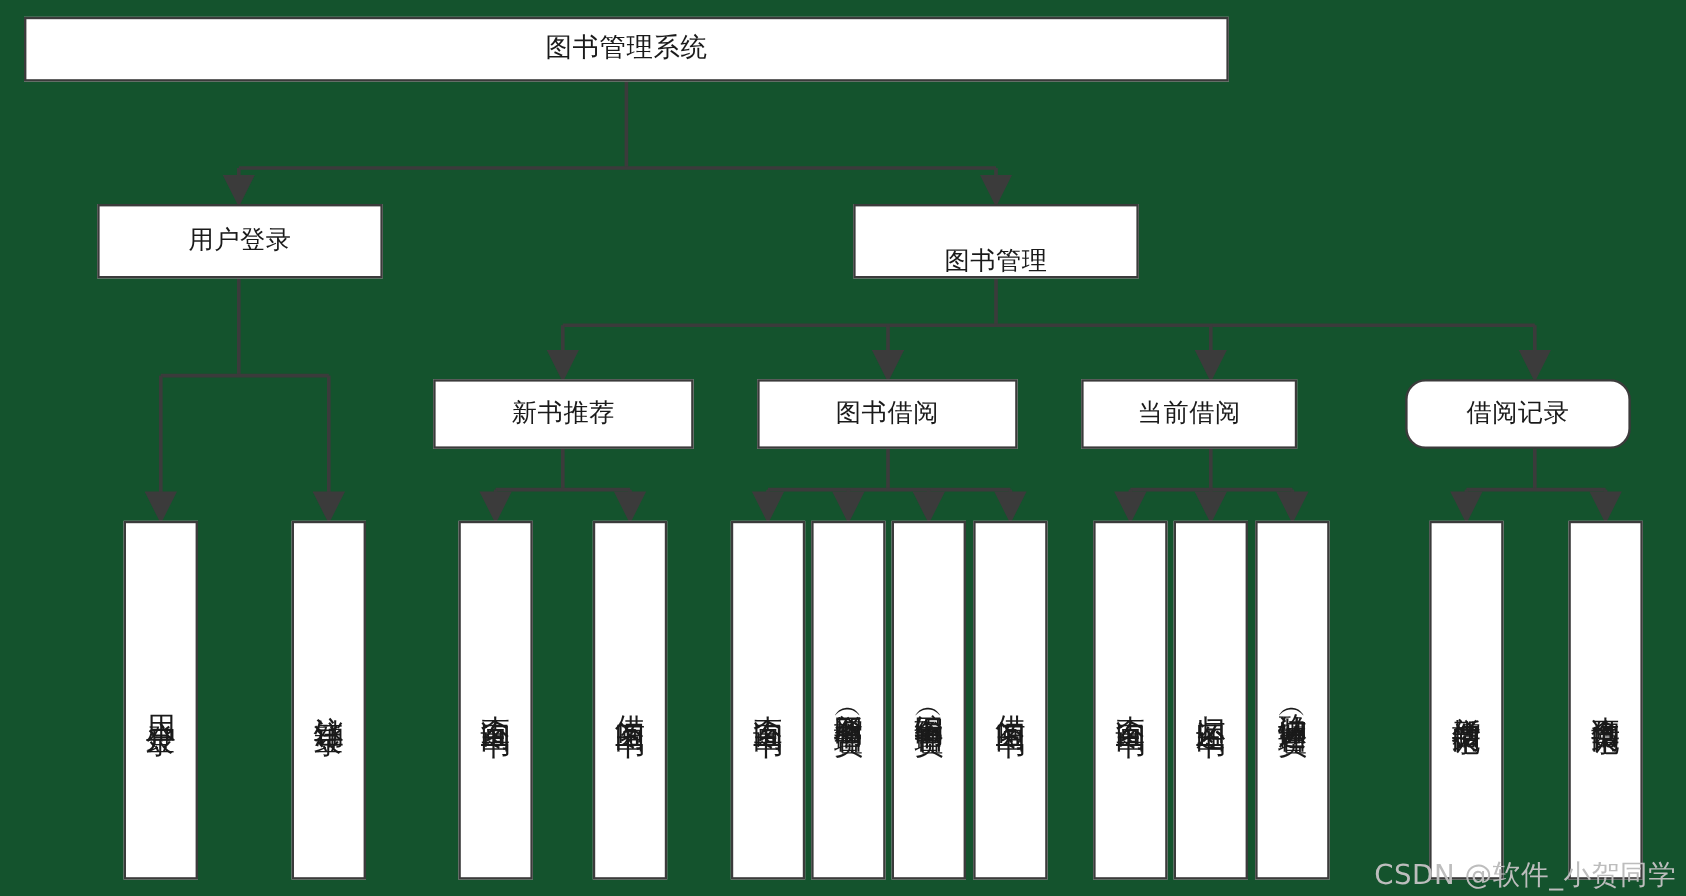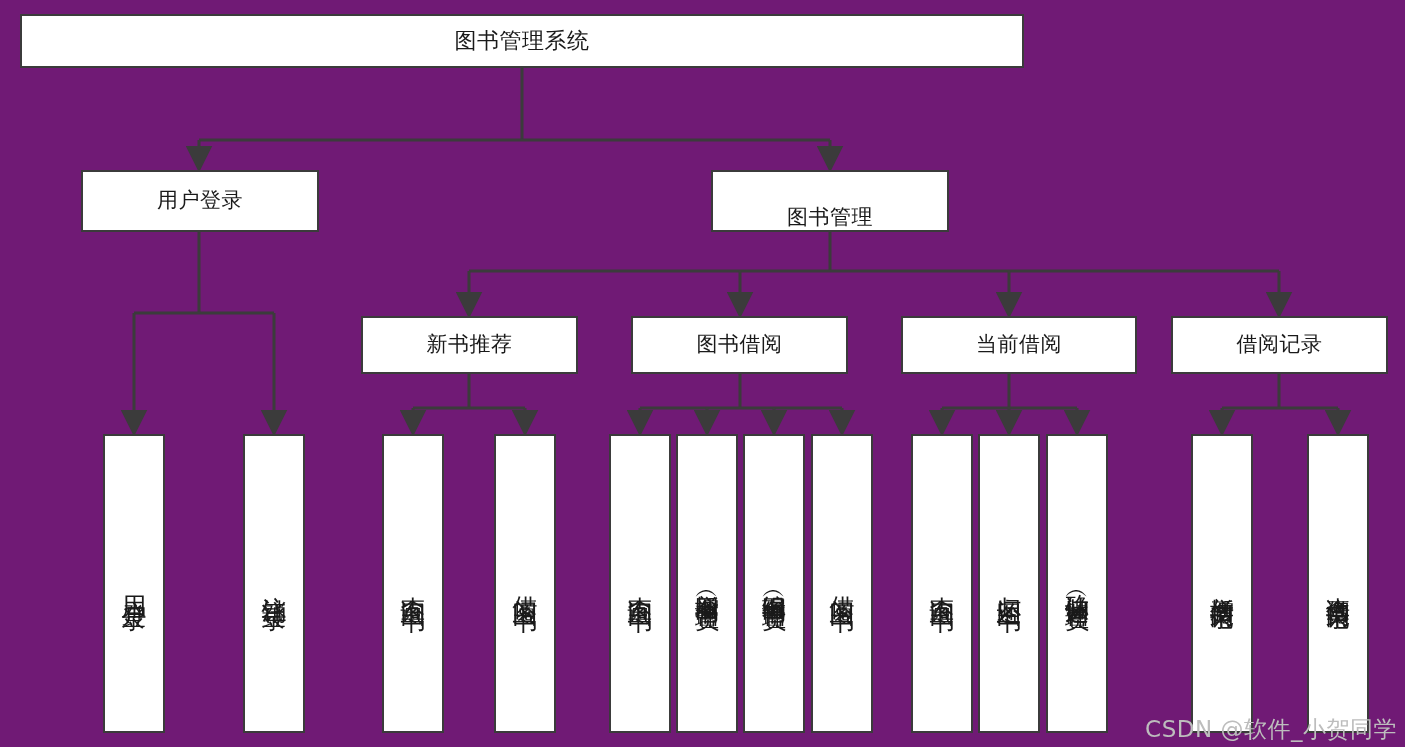--- a/index.html
+++ b/index.html
@@ -4,21 +4,21 @@
 <style>
   html,body{margin:0;padding:0;background:#ffffff;}
   body{
     font-family:"DejaVu Sans","Liberation Sans",sans-serif;
     -webkit-font-smoothing:antialiased;
   }
   #canvas{
     position:relative;
     width:1405px;
     height:747px;
-    background:#701a75;
+    background:#14532d;
     overflow:hidden;
   }
   svg#wires{
     position:absolute;
     left:0;top:0;
     width:1405px;height:747px;
     pointer-events:none;
   }
   .node{
     position:absolute;
@@ -134,24 +134,24 @@
   <div class="node horiz" style="left:711px;top:170px;width:238px;height:62px;align-items:flex-end;">
     <span class="label">图书管理</span>
   </div>
 
   <div class="node horiz" style="left:361px;top:316px;width:217px;height:58px;">
     <span class="label">新书推荐</span>
   </div>
   <div class="node horiz" style="left:631px;top:316px;width:217px;height:58px;">
     <span class="label">图书借阅</span>
   </div>
-  <div class="node horiz" style="left:901px;top:316px;width:236px;height:58px;justify-content:center;">
+  <div class="node horiz" style="left:901px;top:316px;width:180px;height:58px;justify-content:center;">
     <span class="label">当前借阅</span>
   </div>
-  <div class="node horiz" style="left:1171px;top:316px;width:217px;height:58px;">
+  <div class="node horiz" style="left:1171px;top:316px;width:188px;height:58px;border-radius:17px;">
     <span class="label">借阅记录</span>
   </div>
 
   <div class="node vert" style="left:103px;top:434px;width:62px;height:299px;">
     <span class="label">用户登录</span>
   </div>
   <div class="node vert" style="left:243px;top:434px;width:62px;height:299px;">
     <span class="label">注销登录</span>
   </div>
 

